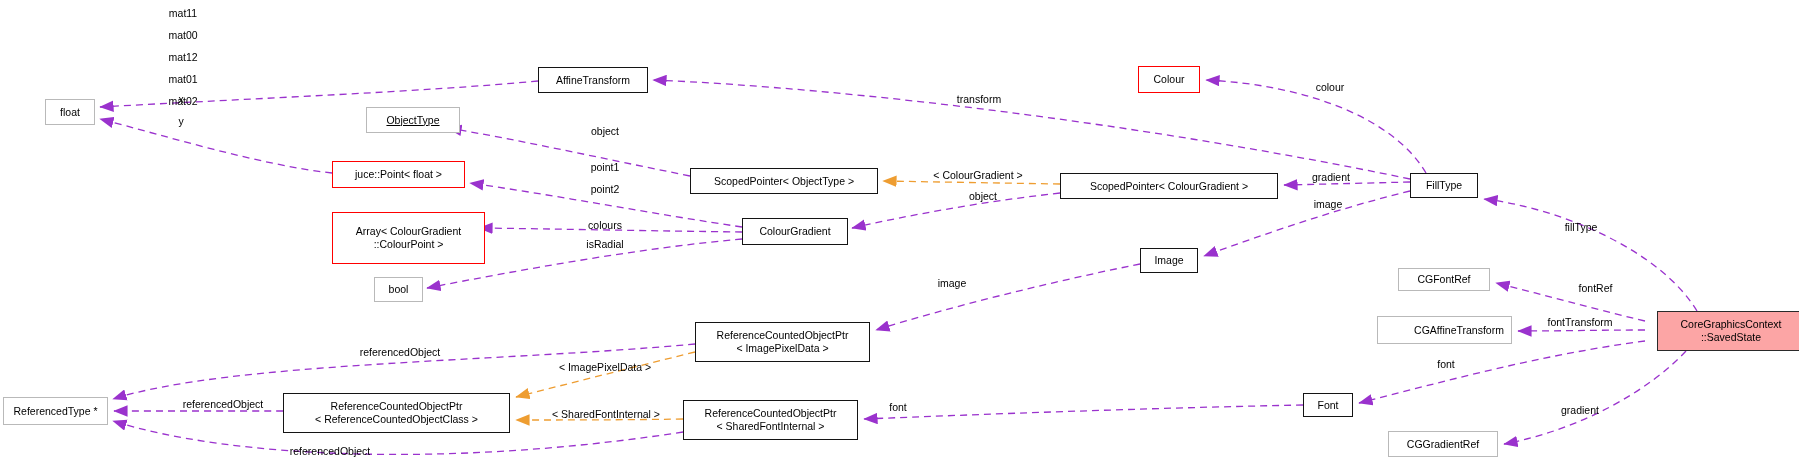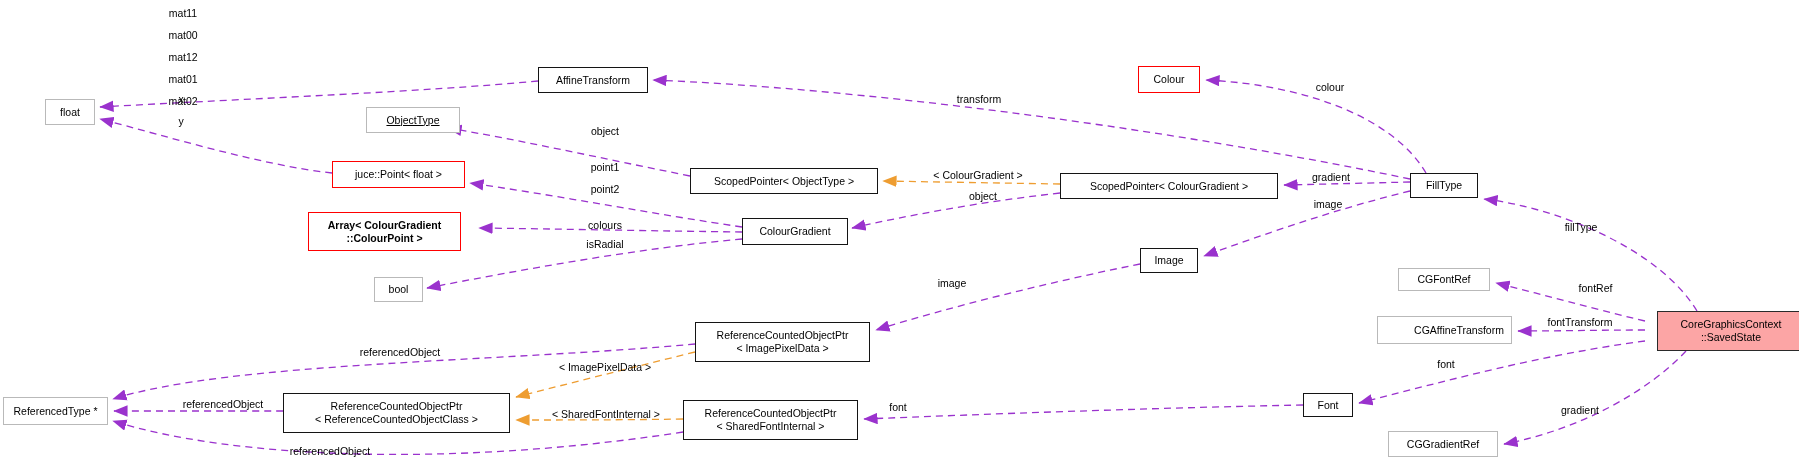--- a/index.html
+++ b/index.html
@@ -100,21 +100,21 @@
     <div class="edge-label" style="left: 606px; top: 414px;">&lt; SharedFontInternal &gt;</div>
     <div class="edge-label" style="left: 898px; top: 407px;">font</div>
     <div class="edge-label" style="left: 1581px; top: 227px;">fillType</div>
     <div class="edge-label" style="left: 1580px; top: 288px; padding-left: 31px;">fontRef</div>
     <div class="edge-label" style="left: 1580px; top: 322px;">fontTransform</div>
     <div class="edge-label" style="left: 1446px; top: 364px;">font</div>
     <div class="edge-label" style="left: 1580px; top: 410px;">gradient</div>
     <div class="node node--external" style="left: 45px; top: 99px; width: 50px; height: 26px;">float</div>
     <div class="node node--external" style="left: 366px; top: 107px; width: 94px; height: 26px; text-decoration: underline;">ObjectType</div>
     <div class="node node--truncated" style="left: 332px; top: 161px; width: 133px; height: 27px;">juce::Point&lt; float &gt;</div>
-    <div class="node node--truncated" style="left: 308px; top: 212px; width: 153px; height: 39px; font-weight: bold;">Array&lt; ColourGradient
+    <div class="node node--truncated" style="left: 332px; top: 212px; width: 153px; height: 52px;">Array&lt; ColourGradient
 ::ColourPoint &gt;</div>
     <div class="node node--external" style="left: 374px; top: 277px; width: 49px; height: 25px;">bool</div>
     <div class="node node--normal" style="left: 538px; top: 67px; width: 110px; height: 26px; text-align: center;">AffineTransform</div>
     <div class="node node--normal" style="left: 690px; top: 168px; width: 188px; height: 26px;">ScopedPointer&lt; ObjectType &gt;</div>
     <div class="node node--normal" style="left: 742px; top: 218px; width: 106px; height: 27px;">ColourGradient</div>
     <div class="node node--normal" style="left: 1060px; top: 173px; width: 218px; height: 26px;">ScopedPointer&lt; ColourGradient &gt;</div>
     <div class="node node--truncated" style="left: 1138px; top: 66px; width: 62px; height: 27px;">Colour</div>
     <div class="node node--normal" style="left: 1410px; top: 173px; width: 68px; height: 25px;">FillType</div>
     <div class="node node--normal" style="left: 1140px; top: 248px; width: 58px; height: 25px;">Image</div>
     <div class="node node--normal" style="left: 695px; top: 322px; width: 175px; height: 40px;">ReferenceCountedObjectPtr

